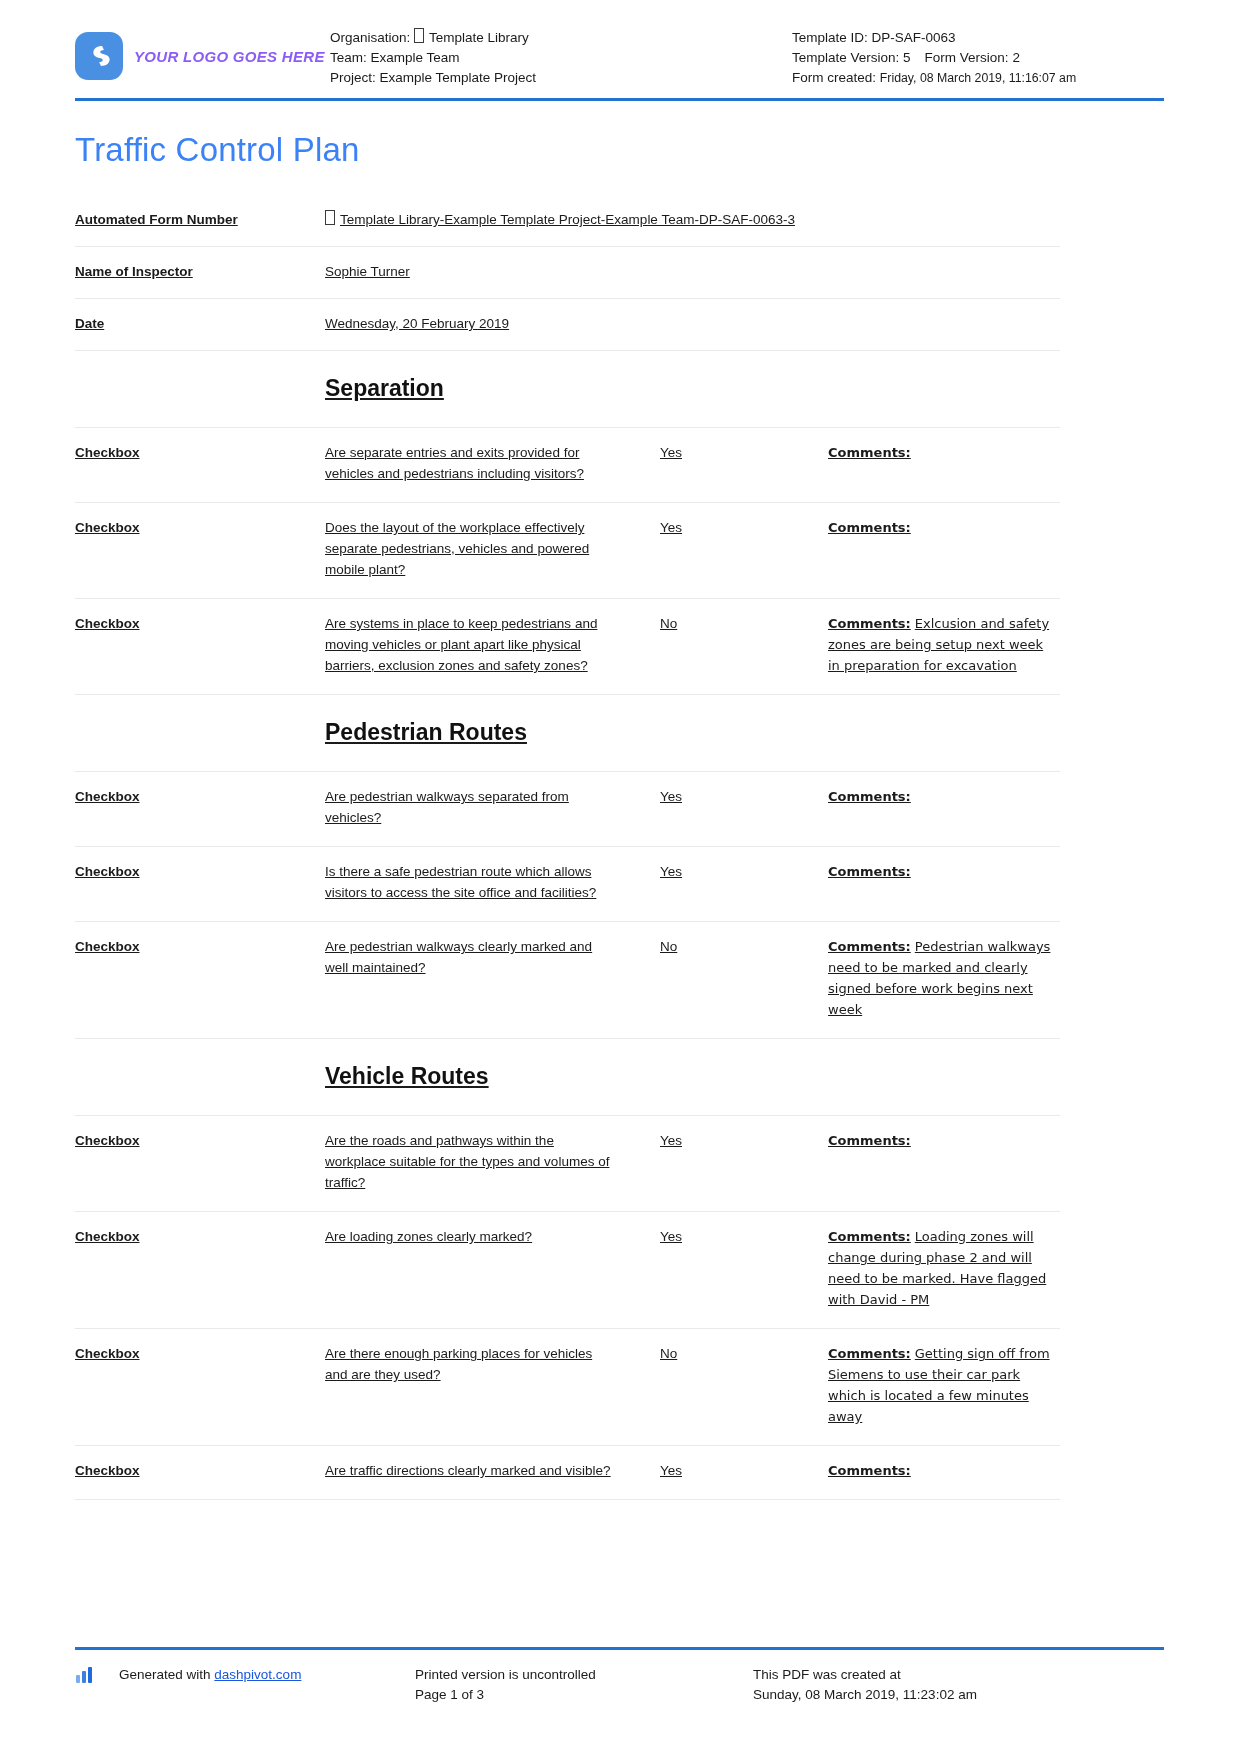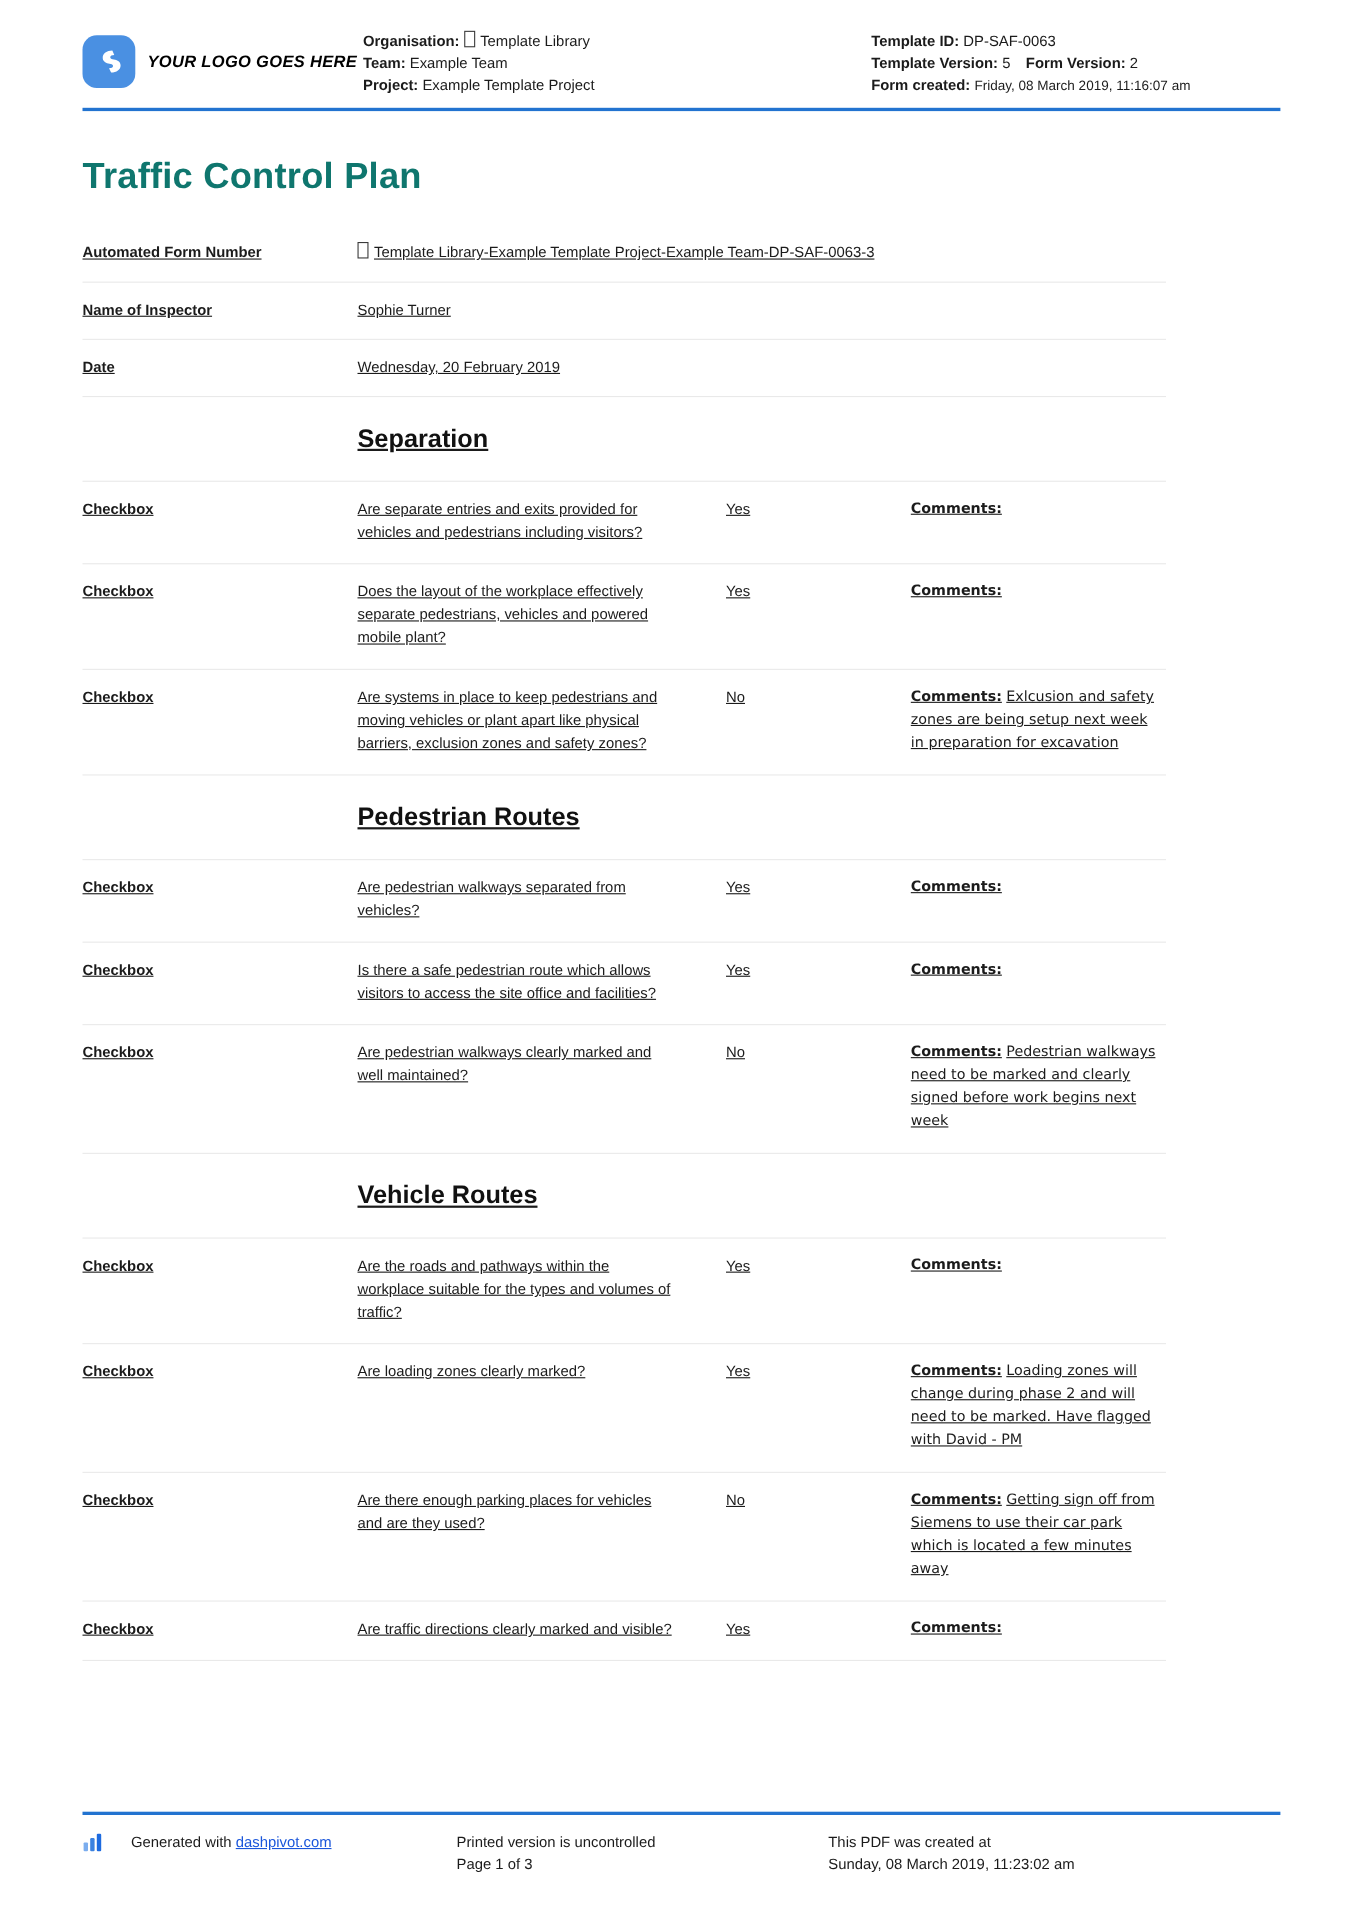--- a/index.html
+++ b/index.html
@@ -8,30 +8,30 @@
     font-family:"Liberation Sans","DejaVu Sans",sans-serif;
     color:#1b1b1b;-webkit-font-smoothing:antialiased;
   }
   .page{padding:0 75px;position:relative;}
 
   
   .hdr{display:flex;align-items:flex-start;padding-top:26px;}
   .hdr-line{border-bottom:3px solid #2273d0;margin-top:10px;}
   .logo-area{width:255px;display:flex;align-items:center;gap:11px;flex-shrink:0;padding-top:6px;}
   .logo-badge{width:48px;height:48px;border-radius:13px;background:#4a90e2;display:flex;align-items:center;justify-content:center;flex-shrink:0;}
-  .logo-text{color:#000000;font-weight:bold;font-style:italic;font-size:15px;letter-spacing:.3px;}
+  .logo-text{color:#8b5cf6;font-weight:bold;font-style:italic;font-size:15px;letter-spacing:.3px;}
   .org-block{flex:1;font-size:13.5px;line-height:20px;padding-top:2px;}
   .tmpl-block{width:372px;font-size:13.5px;line-height:20px;flex-shrink:0;padding-top:2px;}
-  .b{font-weight:bold;}
+  .b{font-weight:normal;}
   .small-val{font-size:12.3px;}
   .ver-gap{margin-left:14px;}
   .tofu{display:inline-block;width:8px;height:13px;border:1px solid #3a3a3a;vertical-align:-1px;margin-right:5px;}
 
   
-  .title{font-size:33px;font-weight:700;color:#0f766e;margin:40px 0 26px 0;letter-spacing:.2px;}
+  .title{font-size:33px;font-weight:400;color:#3b82f6;margin:30px 0 26px 0;letter-spacing:.2px;}
 
   
   .tbl{width:985px;text-decoration:underline;}
   .mrow{display:grid;grid-template-columns:250px 1fr;border-bottom:1px solid #e9e9e9;padding:14px 0 16px 0;font-size:13.5px;line-height:21px;}
   .mrow .lab{font-weight:bold;max-width:175px;}
   .sect-head{font-size:23px;font-weight:bold;color:#111;padding:24px 0 25px 250px;border-bottom:1px solid #e9e9e9;}
   .crow{display:grid;grid-template-columns:250px 335px 168px 1fr;border-bottom:1px solid #e9e9e9;padding:14px 0 18px 0;font-size:13.5px;line-height:21px;}
   .crow .lab{font-weight:bold;}
   .c-q{padding-right:45px;}
   .c-a{padding-right:10px;}

